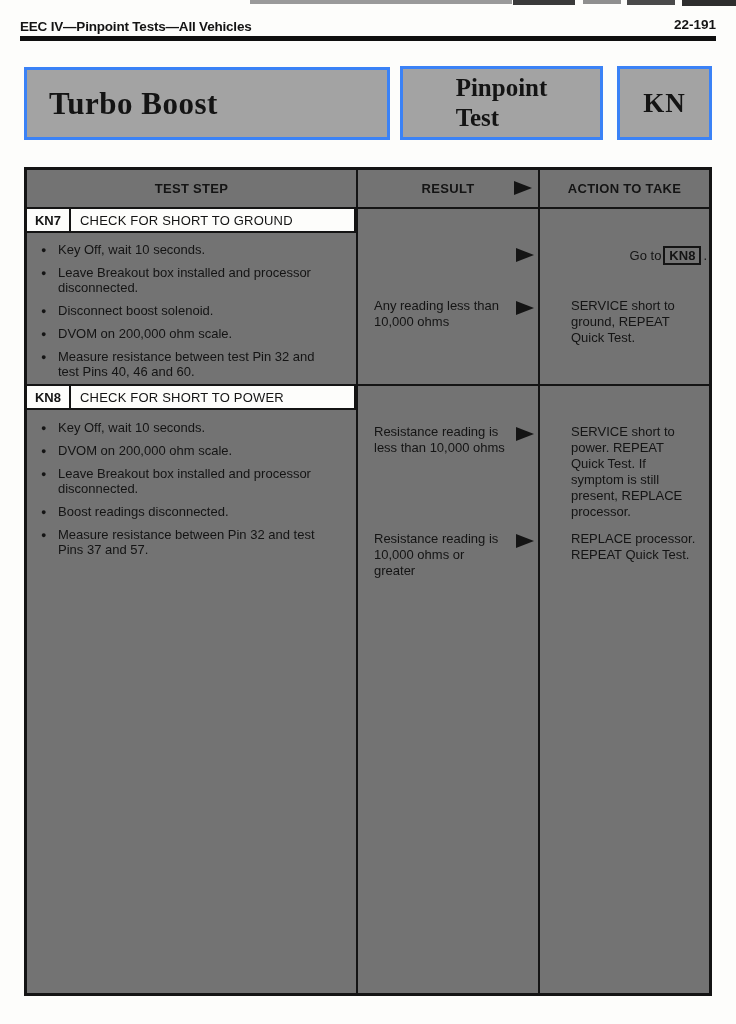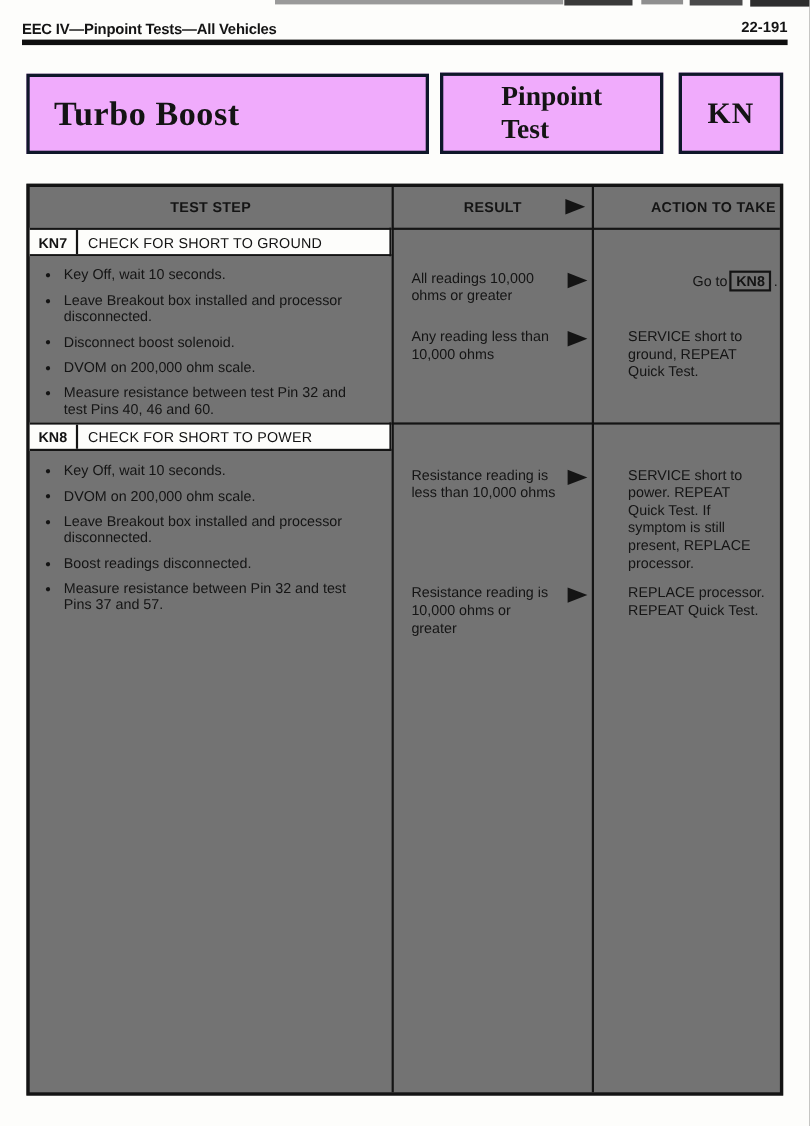--- a/index.html
+++ b/index.html
@@ -17,41 +17,41 @@
   
   .artifact{position:absolute;top:0;}
 
   
   .running-header{position:absolute;left:20px;right:20px;top:17px;height:18px;}
   .rh-left{position:absolute;left:0;top:2px;font-size:13.5px;font-weight:bold;letter-spacing:-0.2px;}
   .rh-right{position:absolute;right:0;top:0;font-size:13.5px;font-weight:bold;}
   .header-rule{position:absolute;left:20px;top:36px;width:696px;height:5px;background:#0f0f0f;}
 
   
-  .tbox{position:absolute;border:3px solid #0f172a;background:#f0abfc;box-sizing:border-box;
+  .tbox{position:absolute;border:3px solid #3b82f6;background:#a3a3a3;box-sizing:border-box;
         display:flex;align-items:center;font-family:"Liberation Serif", serif;font-weight:bold;}
   .tbox-subject{left:24px;top:67px;width:366px;height:73px;font-size:31px;padding-left:22px;letter-spacing:0.5px;}
   .tbox-type{left:400px;top:66px;width:203px;height:74px;font-size:25px;justify-content:center;text-align:left;line-height:1.2;}
   .tbox-code{left:617px;top:66px;width:95px;height:74px;font-size:27px;justify-content:center;letter-spacing:1px;}
 
   
   .ptable{position:absolute;left:24px;top:167px;width:688px;height:829px;
           border:3px solid #141414;box-sizing:border-box;background:#737373;}
   .vline{position:absolute;top:0;bottom:0;width:2px;background:#141414;}
   .v1{left:329px;}
   .v2{left:511px;}
   .hline{position:absolute;left:0;right:0;height:2px;background:#141414;}
   .hl-header{top:37px;}
   .hl-section{top:214px;}
 
   .th{position:absolute;top:0;height:37px;display:flex;align-items:center;justify-content:center;
       font-size:13px;font-weight:bold;letter-spacing:0.3px;}
   .th1{left:0;width:329px;}
   .th2{left:331px;width:180px;}
-  .th3{left:513px;width:169px;padding-left:24px;}
+  .th3{left:513px;width:169px;}
 
   .arrow{display:inline-block;width:0;height:0;
          border-left:18px solid #141414;border-top:7px solid transparent;border-bottom:7px solid transparent;}
   .th-arrow{position:absolute;right:5px;top:11px;}
   .row-arrow{position:absolute;left:489px;}
 
   
   .banner{position:absolute;left:0;width:329px;height:26px;border:2px solid #141414;border-left:none;
           box-sizing:border-box;display:flex;align-items:stretch;background:#fdfdfb;}
   .banner-kn7{top:37px;}
@@ -135,22 +135,20 @@
       <span class="bullet">●</span>
       <span class="pre">DVOM on 200,000 ohm scale.</span>
     </div>
     <div class="step">
       <span class="bullet">●</span>
       <span class="pre">Measure resistance between test Pin 32 and
 test Pins 40, 46 and 60.</span>
     </div>
   </div>
 
-  <div class="result pre" style="top:75px;">All readings 10,000
-ohms or greater</div>
   <span class="arrow row-arrow" style="top:78px;"></span>
   <div class="result pre" style="top:128px;">Any reading less than
 10,000 ohms</div>
   <span class="arrow row-arrow" style="top:131px;"></span>
 
   <div class="action" style="top:76px;text-align:right;">
     <span>Go to</span><span class="knbox">KN8</span><span>.</span>
   </div>
   <div class="action pre" style="top:128px;">SERVICE short to
 ground, REPEAT

